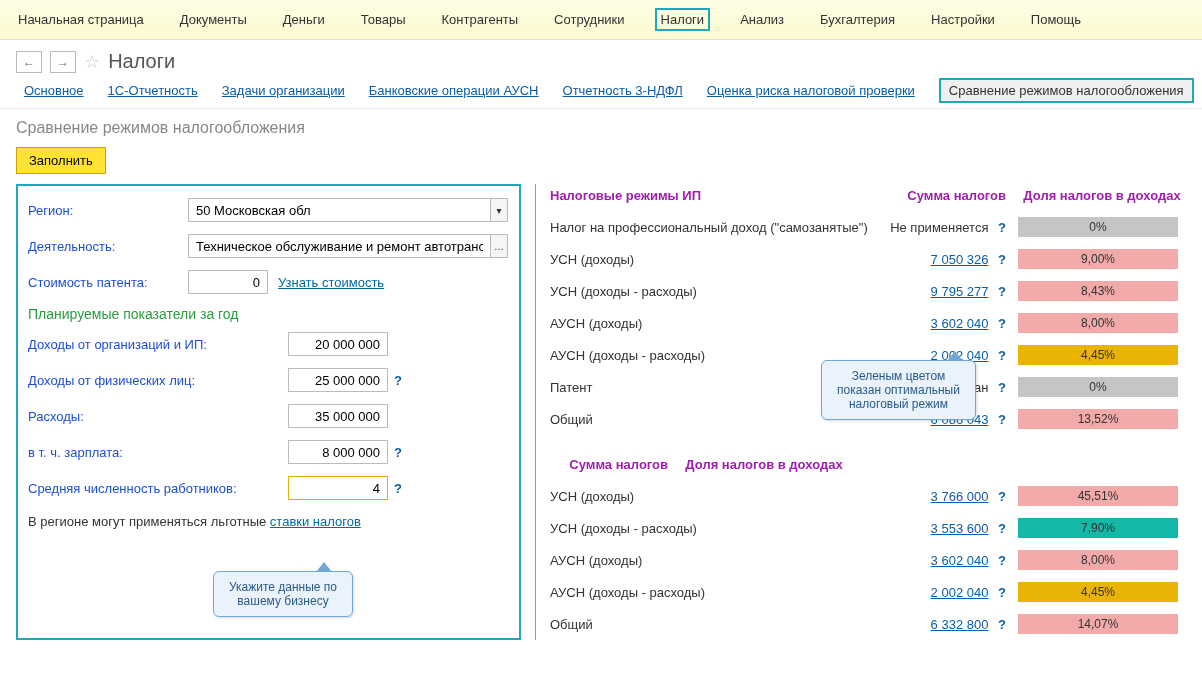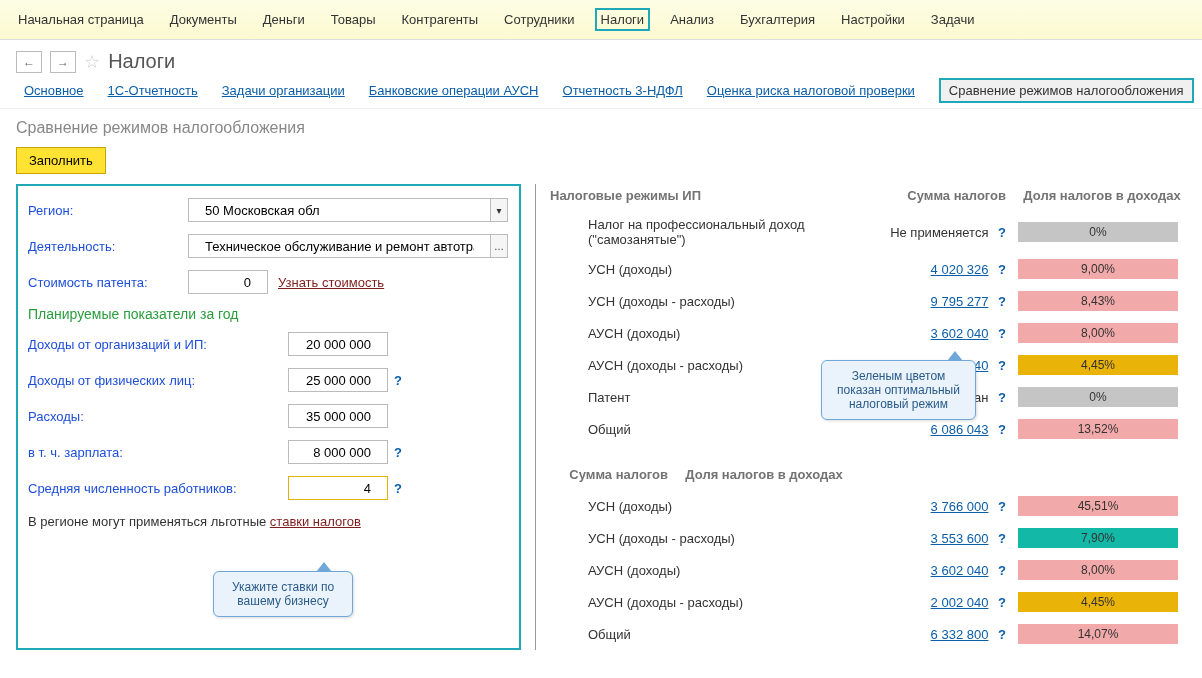--- a/index.html
+++ b/index.html
@@ -1,50 +1,50 @@
 <!DOCTYPE html>
 <html><head>
 <meta charset="utf-8">
 <style>
 * { box-sizing: border-box; margin: 0; padding: 0; }
 body { font-family: Arial, sans-serif; font-size: 13px; color: #333; background: #fff; width: 1202px; }
-.topmenu { background: linear-gradient(#fdfde6, #fcfad0); border-bottom: 1px solid #ddd; padding: 8px 12px; display: flex; gap: 14px; }
+.topmenu { background: linear-gradient(#fdfde6, #fcfad0); border-bottom: 1px solid #ddd; padding: 8px 12px; display: flex; gap: 24px; }
 .topmenu-item { cursor: pointer; padding: 4px 6px; color: #333; }
 .topmenu-item.active { border: 2px solid #1fa8b8; padding: 2px 4px; }
 .header-row { display: flex; align-items: center; gap: 8px; padding: 10px 16px 4px; }
 .nav-btn { width: 26px; height: 22px; border: 1px solid #bbb; background: #fff; display: flex; align-items: center; justify-content: center; cursor: pointer; font-size: 12px; color: #666; }
 .star-icon { color: #ccc; font-size: 18px; cursor: pointer; }
 .page-title { font-size: 20px; color: #555; }
 .subtabs { display: flex; gap: 24px; padding: 6px 24px 10px; border-bottom: 1px solid #eee; flex-wrap: nowrap; }
 .subtab { color: #0b5ea8; cursor: pointer; text-decoration: underline; white-space: nowrap; }
 .subtab.active { color: #333; text-decoration: none; background: #f0f0f0; border: 2px solid #1fa8b8; padding: 3px 8px; margin: -5px -10px -5px 0; }
 .view-title { font-size: 16px; color: #888; padding: 10px 16px 4px; }
 .fill-btn { margin: 6px 16px; padding: 5px 12px; background: #ffe232; border: 1px solid #c9a400; cursor: pointer; font-size: 13px; }
 .main-area { display: flex; padding: 4px 16px; gap: 8px; }
 .left-panel { width: 505px; border: 2px solid #1fa8b8; padding: 12px 10px; position: relative; }
 .form-row { display: flex; align-items: center; margin-bottom: 12px; }
 .form-label { width: 160px; color: #1d4ed8; }
-.form-input { border: 1px solid #bbb; height: 24px; padding: 2px 16px; font-size: 13px; background: #fff; }
+.form-input { border: 1px solid #bbb; height: 24px; padding: 2px 7px; font-size: 13px; background: #fff; }
 .select-field { width: 320px; display: flex; }
 .select-field input { flex: 1; border-right: none; }
 .select-btn { width: 18px; height: 24px; border: 1px solid #bbb; background: #f5f5f5; cursor: pointer; font-size: 10px; display: flex; align-items: center; justify-content: center; }
 .planned-heading { color: #2a9d3e; font-size: 14px; margin: 6px 0 10px; }
 .num-input { width: 100px; text-align: right; }
 .help-icon { color: #0b5ea8; font-weight: bold; margin-left: 6px; cursor: pointer; }
-.link { color: #7f1d1d; text-decoration: underline; cursor: pointer; }
+.link { color: #0369a1; text-decoration: underline; cursor: pointer; }
 .staff-row .num-input { border: 1px solid #e0b300; }
 .hint-note { margin-top: 14px; }
 .divider { width: 1px; background: #999; align-self: stretch; margin: 0 6px; }
 .right-panel { flex: 1; position: relative; }
 .tax-table { width: 100%; }
-.tax-head { display: flex; font-weight: bold; color: #737373; padding: 4px 0 8px; }
+.tax-head { display: flex; font-weight: bold; color: #a21caf; padding: 4px 0 8px; }
 .col-regime { flex: 1; }
 .col-sum { width: 130px; text-align: right; padding-right: 12px; }
 .col-share { width: 168px; text-align: center; }
-.tax-row { display: flex; align-items: center; padding: 6px 0; margin-left: 38px; }
+.tax-row { display: flex; align-items: center; padding: 6px 0; }
 .sum-link { color: #0b5ea8; text-decoration: underline; cursor: pointer; text-align: right; display: inline-block; min-width: 80px; }
 .na-text { color: #333; }
 .bar-cell { width: 160px; height: 20px; display: flex; align-items: center; justify-content: center; font-size: 12px; color: #333; }
 .bar-gray { background: #c5c5c5; }
 .bar-red { background: #f2a9a9; }
 .bar-yellow { background: #14b8a6; }
 .bar-green { background: #eab308; }
 .callout { position: absolute; background: #eaf3fb; border: 1px solid #6fa8d8; border-radius: 6px; padding: 8px 14px; font-size: 12px; color: #2a5a8a; text-align: center; box-shadow: 1px 1px 3px rgba(0,0,0,0.15); z-index: 5; }
 .callout-pointer { position: absolute; width: 0; height: 0; }
 .callout-left { left: 195px; top: 385px; width: 140px; }
@@ -62,21 +62,21 @@
     <div class="topmenu-item">Начальная страница</div>
     <div class="topmenu-item">Документы</div>
     <div class="topmenu-item">Деньги</div>
     <div class="topmenu-item">Товары</div>
     <div class="topmenu-item">Контрагенты</div>
     <div class="topmenu-item">Сотрудники</div>
     <div class="topmenu-item active">Налоги</div>
     <div class="topmenu-item">Анализ</div>
     <div class="topmenu-item">Бухгалтерия</div>
     <div class="topmenu-item">Настройки</div>
-    <div class="topmenu-item">Задачи</div>
+    <div class="topmenu-item">Помощь</div>
   </div>
 
 <div class="header-row">
   <div class="nav-btn">←</div>
   <div class="nav-btn">→</div>
   <span class="star-icon">☆</span>
   <span class="page-title">Налоги</span>
 </div>
 
 <div class="subtabs" id="subtabs">
@@ -135,21 +135,21 @@
     <div class="form-row staff-row">
       <div class="form-label" style="width:260px">Средняя численность работников:</div>
       <input class="form-input num-input" value="4" style="">
       <span class="help-icon">?</span>
     </div>
     <div class="hint-note">
       <span>В регионе могут применяться льготные </span><span class="link">ставки налогов</span>
     </div>
     <div class="callout callout-left">
       <div class="callout-pointer ptr-up-left"></div>
-      <span>Укажите ставки по вашему бизнесу</span>
+      <span>Укажите данные по вашему бизнесу</span>
     </div>
   </div>
 
   <div class="divider"></div>
 
   <div class="right-panel">
     <div class="tax-table">
       <div class="tax-head">
         <div class="col-regime">Налоговые режимы ИП</div>
         <div class="col-sum">Сумма налогов</div>
@@ -158,21 +158,21 @@
       <div id="ip-rows">
           <div class="tax-row">
             <div class="col-regime">Налог на профессиональный доход ("самозанятые")</div>
             <div class="col-sum"><span class="na-text">Не применяется</span> <span class="help-icon">?</span></div>
             <div class="col-share">
               <div class="bar-cell bar-gray">0%</div>
             </div>
           </div>
           <div class="tax-row">
             <div class="col-regime">УСН (доходы)</div>
-            <div class="col-sum"><span class="sum-link">4 020 326</span> <span class="help-icon">?</span></div>
+            <div class="col-sum"><span class="sum-link">7 050 326</span> <span class="help-icon">?</span></div>
             <div class="col-share">
               <div class="bar-cell bar-red">9,00%</div>
             </div>
           </div>
           <div class="tax-row">
             <div class="col-regime">УСН (доходы - расходы)</div>
             <div class="col-sum"><span class="sum-link">9 795 277</span> <span class="help-icon">?</span></div>
             <div class="col-share">
               <div class="bar-cell bar-red">8,43%</div>
             </div>

